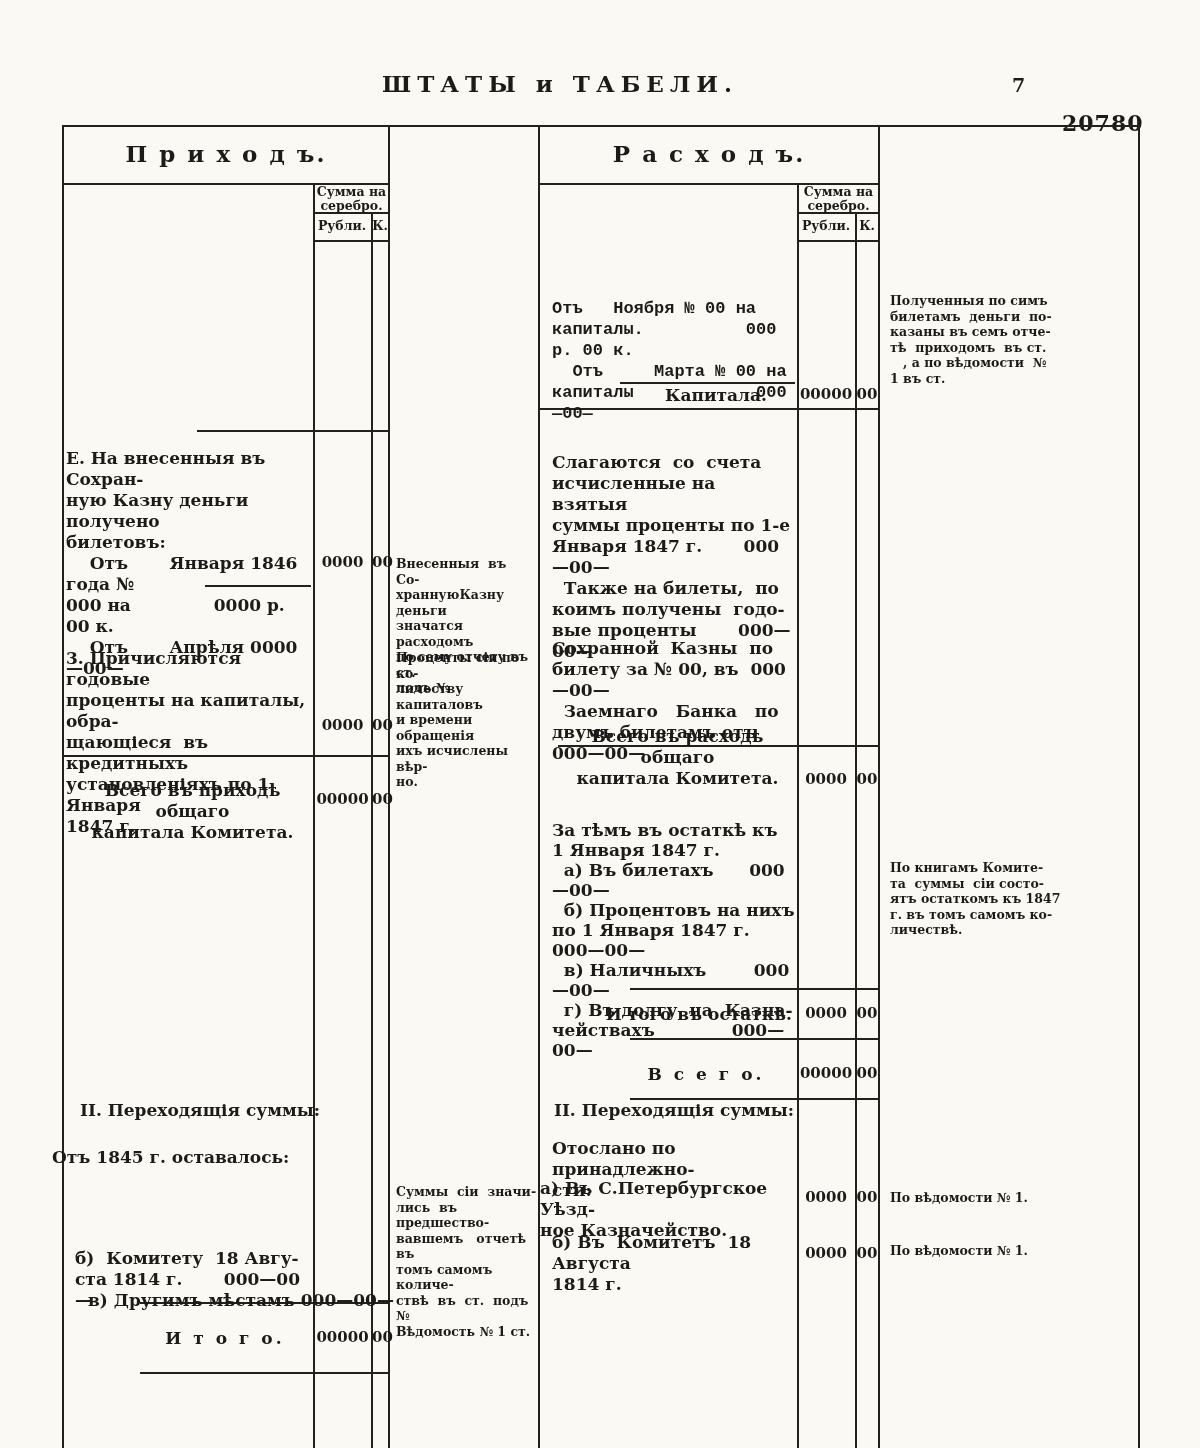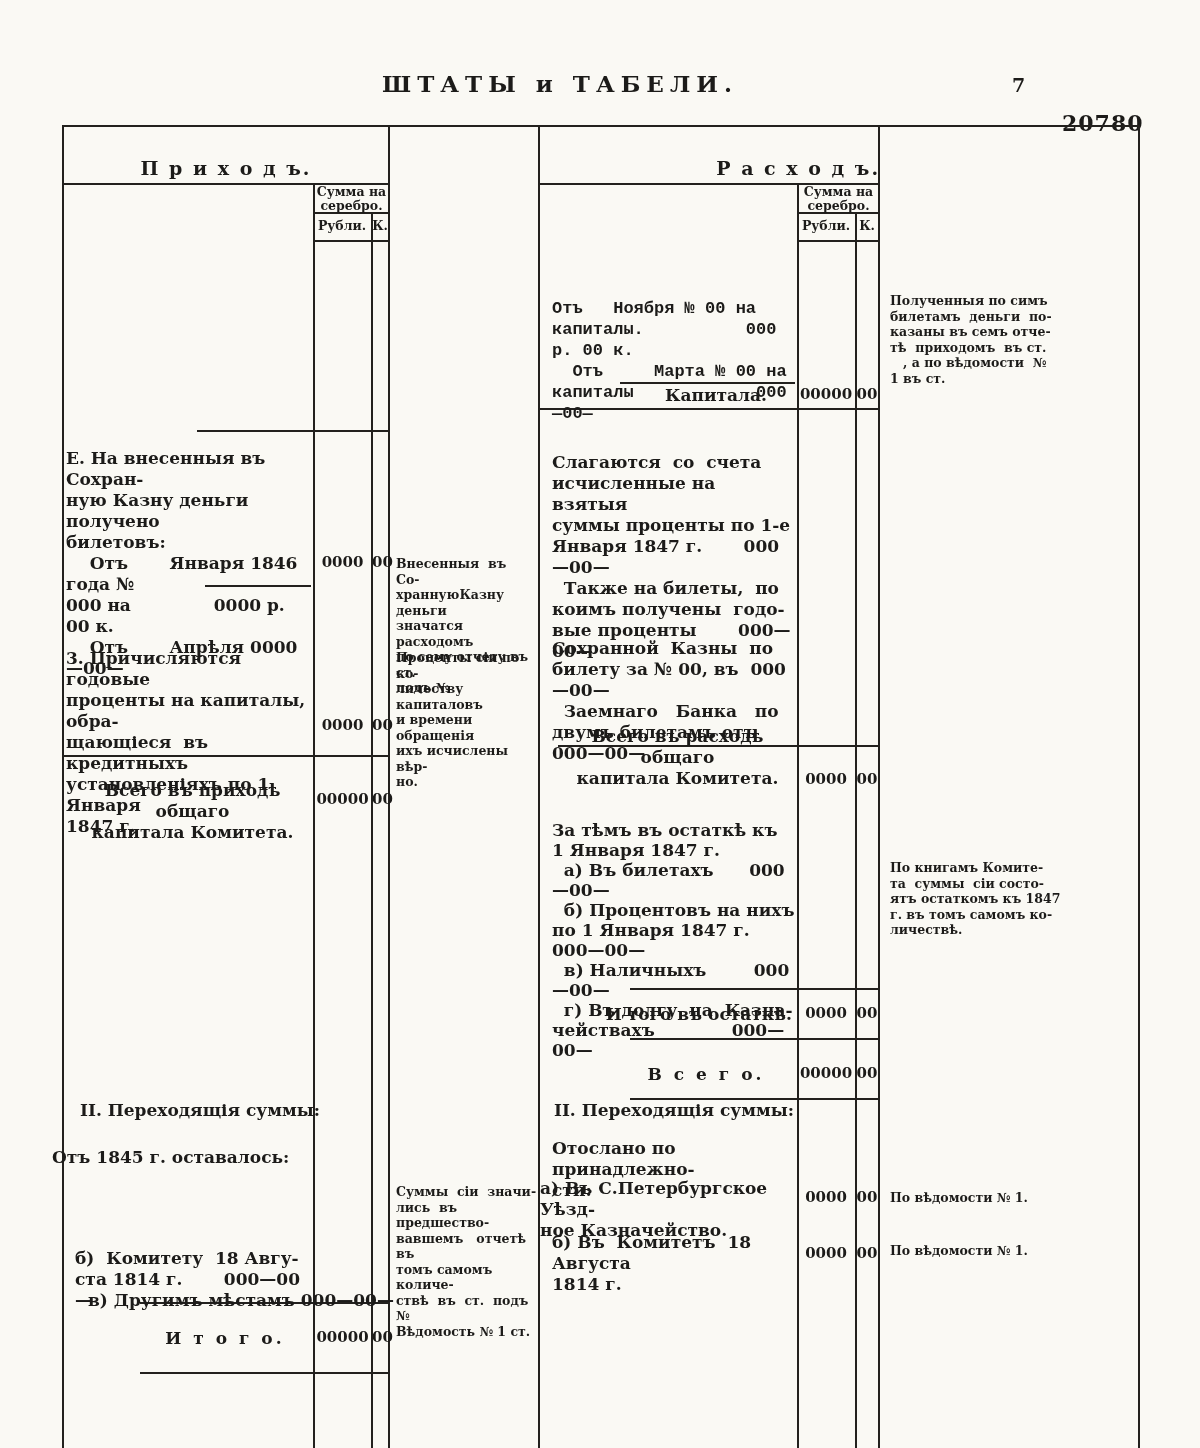--- a/index.html
+++ b/index.html
@@ -11,21 +11,21 @@
     color:#1c1b19; font-weight:bold;
   }
   .t   { position:absolute; }
   .pre { white-space:pre-wrap; }
   .c   { text-align:center; }
   .r   { text-align:right; }
   .body-txt { font-size:17px; line-height:21px; }
   .note { font-size:12.5px; line-height:15.5px; }
   .sum  { font-size:15px; text-align:center; }
   .colhead { font-size:12.5px; text-align:center; line-height:13.5px; }
-  .hdr  { font-size:19px; letter-spacing:2px; text-align:center;margin-top:17px; }
+  .hdr  { font-size:23px; letter-spacing:2px; text-align:center; }
   .vl { position:absolute; width:2px;  background:#23211e; }
   .hl { position:absolute; height:2px; background:#23211e; }
 </style>
 </head>
 <body>
 
 <div class="page">
 
   <div class="t c" style="left:330px;top:70px;width:460px;font-size:23px;letter-spacing:6px;">ШТАТЫ  и  ТАБЕЛИ.</div>
   <div class="t" style="left:1012px;top:74px;font-size:19px;">7</div>
@@ -110,21 +110,21 @@
 и времени обращенія
 ихъ исчислены  вѣр-
 но.</div>
   <div class="t note pre" style="left:396px;top:1184px;width:142px;">Суммы  сіи  значи-
 лись  въ  предшество-
 вавшемъ   отчетѣ  въ
 томъ самомъ количе-
 ствѣ  въ  ст.  подъ №
 Вѣдомость № 1 ст.</div>
 
-  <div class="t hdr" style="left:538px;top:140px;width:342px;text-align:right;">Р а с х о д ъ.</div>
+  <div class="t hdr" style="left:538px;top:140px;width:342px;">Р а с х о д ъ.</div>
   <div class="t colhead" style="left:799px;top:185px;width:79px;">Сумма на серебро.</div>
   <div class="t colhead" style="left:797px;top:219px;width:58px;">Рубли.</div>
   <div class="t colhead" style="left:855px;top:219px;width:24px;">К.</div>
 
   <div class="t body-txt pre" style="left:552px;top:298px;width:244px;font-family:Liberation Mono, monospace;">Отъ   Ноября № 00 на
 капиталы.          000 р. 00 к.
   Отъ     Марта № 00 на
 капиталы            000—00—</div>
   <div class="t body-txt r" style="left:552px;top:385px;width:215px;">Капитала.</div>
   <div class="t sum" style="left:798px;top:385px;width:56px;">00000</div>

